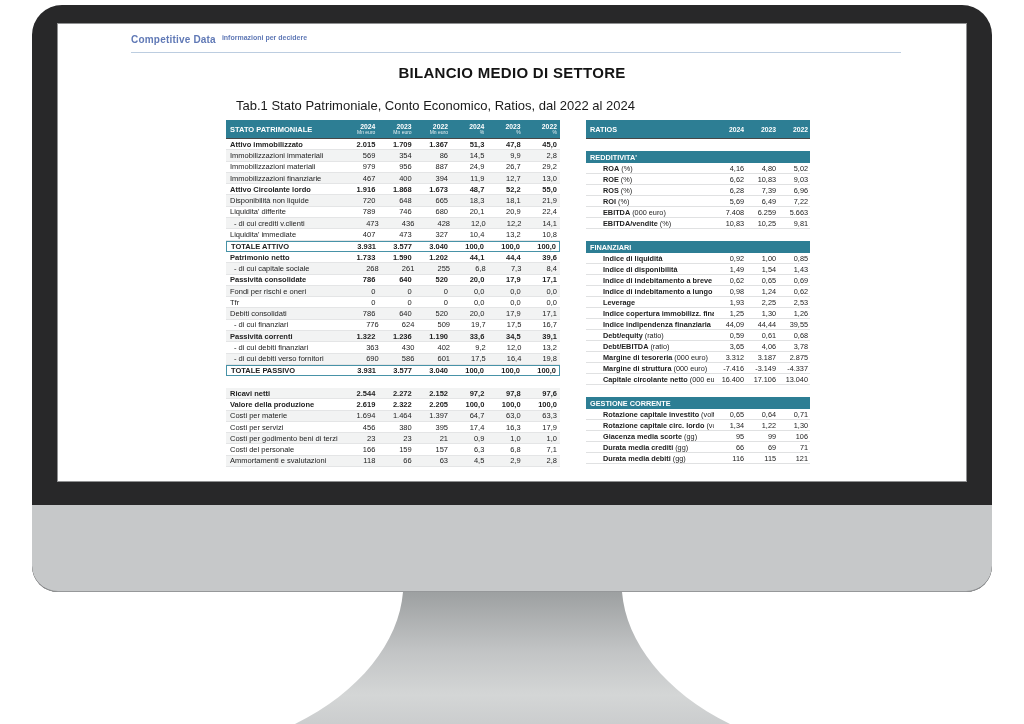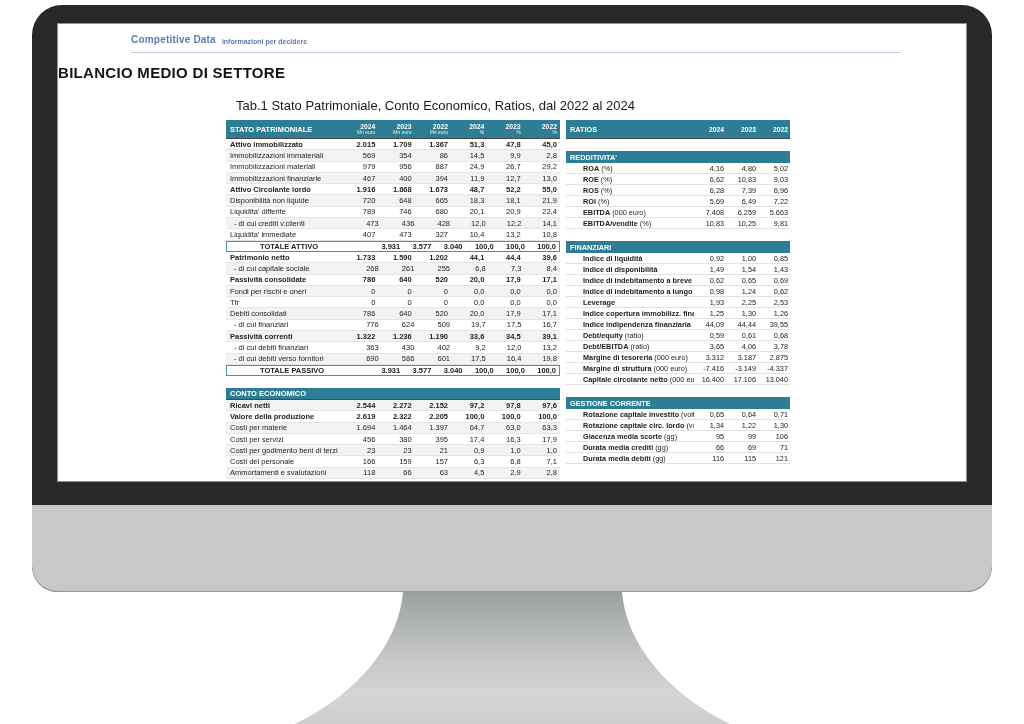--- a/index.html
+++ b/index.html
@@ -16,49 +16,49 @@
     position:absolute;left:0;bottom:0;width:100%;height:87px;
     background:#c6c8c9;border-radius:0 0 26px 26px;
     border-bottom:1px solid #96989a;box-sizing:border-box;
   }
   .screen{
     position:absolute;left:25px;top:18px;width:908px;height:457px;
     background:#ffffff;border:1px solid #8f9091;overflow:hidden;
   }
   .stand{position:absolute;left:280px;top:592px;width:465px;height:132px;}
   
-  .logo{position:absolute;left:73px;top:10px;display:flex;align-items:flex-end;gap:6px;color:#6079b6;}
+  .logo{position:absolute;left:73px;top:10px;display:flex;align-items:flex-start;gap:6px;color:#6079b6;}
   .brand{font-size:10px;font-weight:bold;letter-spacing:.2px;}
   .tagline{font-size:7px;font-weight:bold;}
   .logo-rule{position:absolute;left:73px;top:28px;width:770px;height:1px;background:#bccde0;}
-  .title{position:absolute;left:0;top:40px;width:100%;
+  .title{position:absolute;left:0;top:40px;width:100%;text-align:center;
     font-size:15px;font-weight:bold;color:#141414;letter-spacing:.3px;}
   .subtitle{position:absolute;left:178px;top:74px;font-size:13px;color:#1a1a1a;}
   
   .tbl{position:absolute;font-size:7.5px;color:#222;}
   #sp{left:168px;top:96px;width:334px;}
   #ce{left:168px;top:364px;width:334px;}
-  #rt{left:508px;top:96px;width:224px;font-size:7.3px;}
+  #rt{left:528px;top:96px;width:224px;font-size:7.3px;}
   .thead{background:#2d7e94;color:#fff;display:flex;height:19px;
     border-bottom:1.5px solid #474747;box-sizing:border-box;}
   .thead .tt{flex:0 0 112px;display:flex;align-items:center;padding-left:4px;font-weight:bold;}
   .ycols{flex:1;display:flex;}
   .yc{flex:1;display:flex;flex-direction:column;justify-content:center;align-items:flex-end;padding-right:3px;}
   .yc .y{font-size:6.8px;font-weight:bold;line-height:7px;}
   .yc .u{font-size:5px;line-height:5.5px;opacity:.88;}
   .bar{height:12px;background:#2d7e94;color:#fff;font-weight:bold;display:flex;
     align-items:center;padding-left:4px;border-bottom:1.5px solid #474747;box-sizing:border-box;}
   .trow{display:flex;align-items:center;height:11.3px;border-bottom:1px solid #e4e5e6;box-sizing:border-box;}
   .trow .lbl{flex:0 0 112px;padding-left:4px;white-space:nowrap;overflow:hidden;}
   .trow .num{flex:1;text-align:right;padding-right:3px;}
   .trow.b{font-weight:bold;}
   .trow.ind .lbl{padding-left:8px;}
   #sp .tbody .trow:nth-child(even){background:#f2f3f3;}
   #ce .tbody .trow:nth-child(odd){background:#f2f3f3;}
-  #sp .tbody .trow.tot{background:#ffffff;font-weight:bold;border:1.3px solid #4792a7;padding-left:29px;}
+  #sp .tbody .trow.tot{background:#ffffff;font-weight:bold;border:1.3px solid #4792a7;}
   
   .rhead{background:#2d7e94;color:#fff;display:flex;align-items:center;height:19px;
     border-bottom:1.5px solid #474747;box-sizing:border-box;}
   .rhead .tt2{flex:1;padding-left:4px;font-weight:bold;}
   .rycols{display:flex;}
   .ryc{flex:0 0 30px;text-align:right;padding-right:2px;font-size:6.8px;font-weight:bold;}
   .rsec{margin-top:12px;}
   .rbar{height:12px;background:#2d7e94;color:#fff;font-weight:bold;display:flex;
     align-items:center;padding-left:4px;}
   .rrow{display:flex;align-items:center;height:11px;border-bottom:1px solid #e0e1e2;box-sizing:border-box;}
@@ -326,21 +326,20 @@
             <span class="num">3.577</span>
             <span class="num">3.040</span>
             <span class="num">100,0</span>
             <span class="num">100,0</span>
             <span class="num">100,0</span>
           </div>
         </div>
     </div>
 
     <div class="tbl" id="ce">
-      <div class="bar">CONTO ECONOMICO</div>
       <div class="tbody">
 
           <div class="trow b">
             <span class="lbl">Ricavi netti</span>
             <span class="num">2.544</span>
             <span class="num">2.272</span>
             <span class="num">2.152</span>
             <span class="num">97,2</span>
             <span class="num">97,8</span>
             <span class="num">97,6</span>

